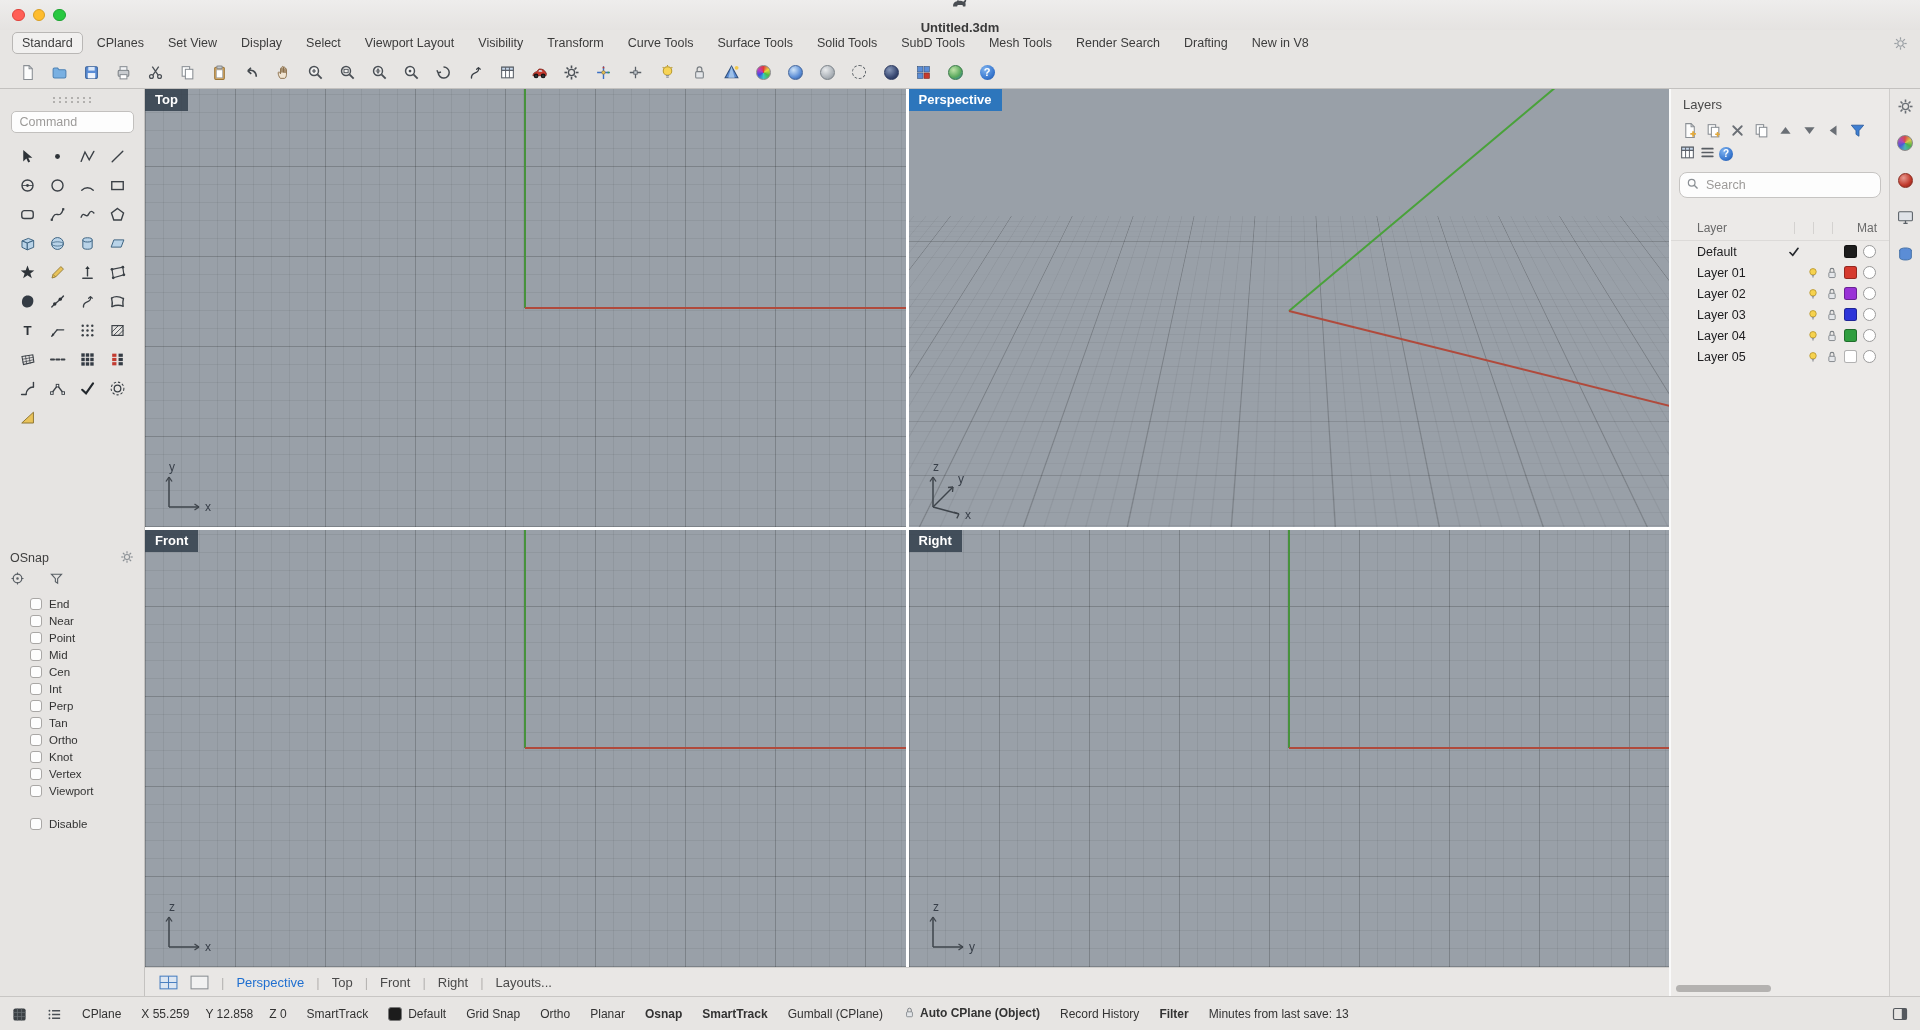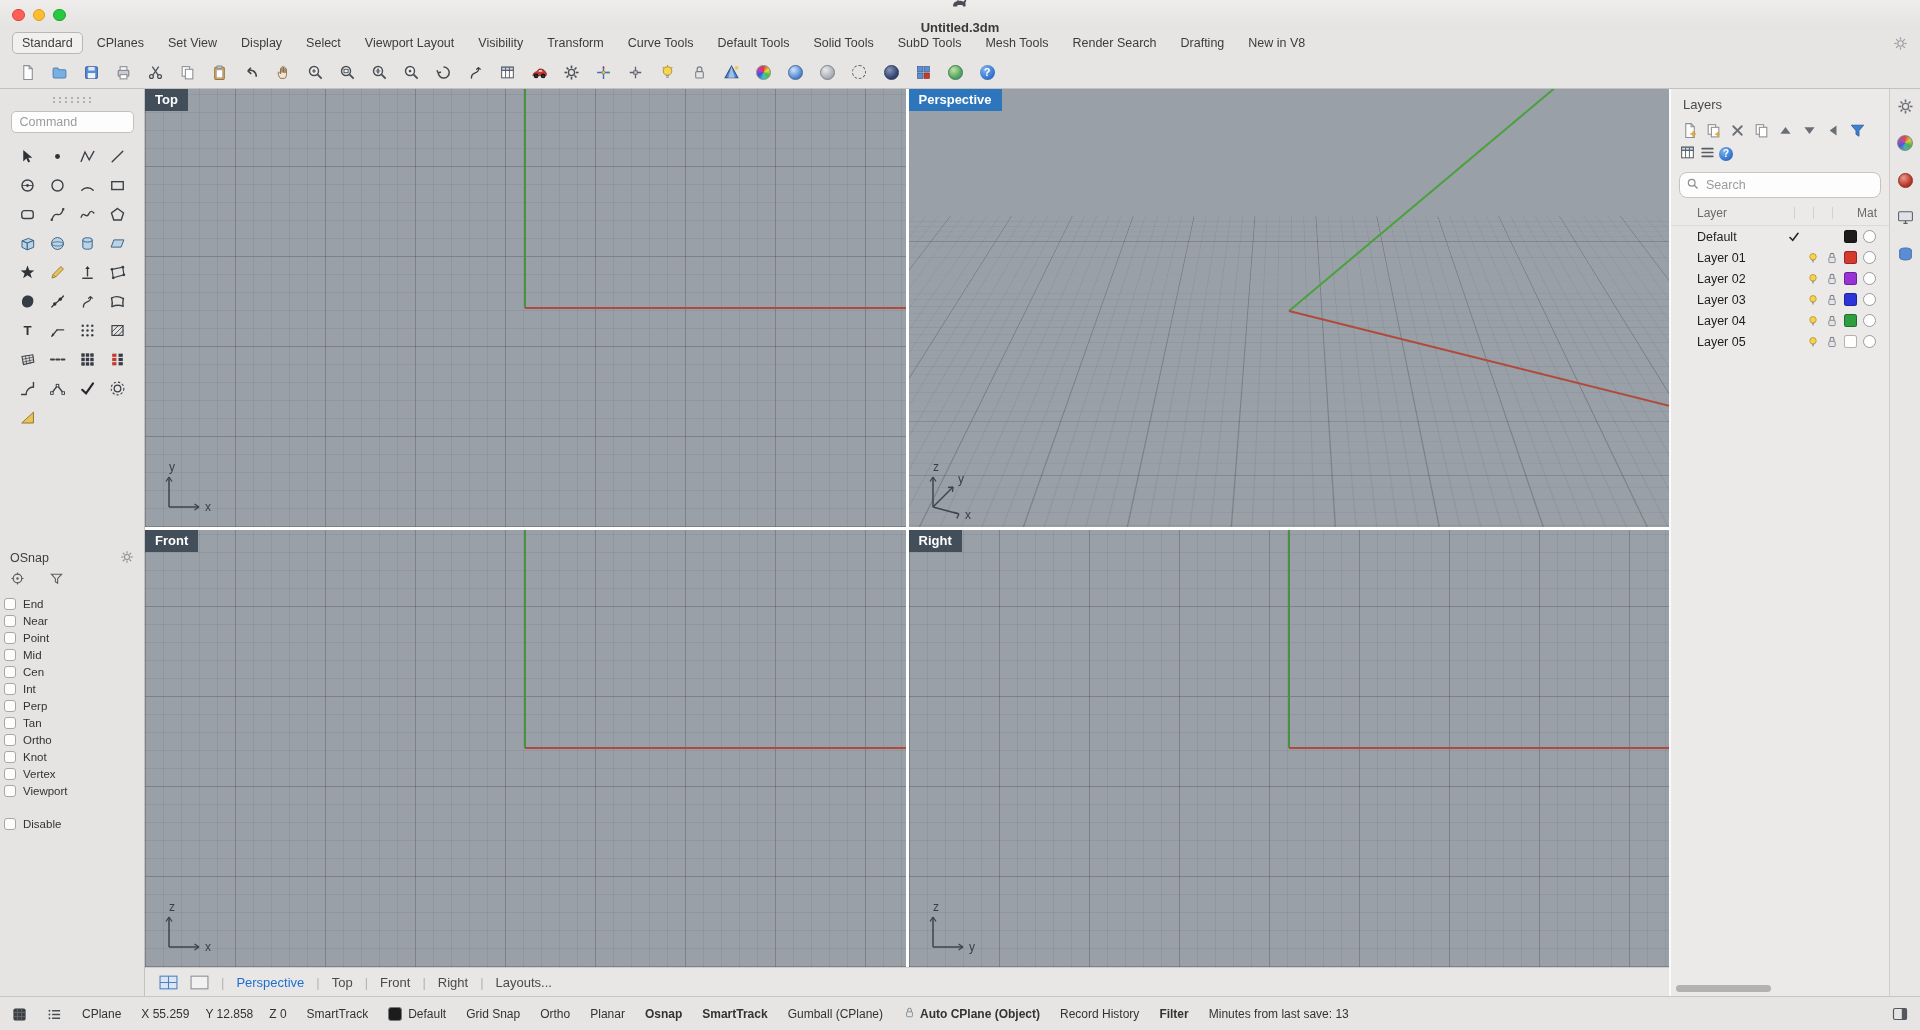--- a/index.html
+++ b/index.html
@@ -25,21 +25,21 @@
   .main{display:flex;height:907px;}
   .sidebar{width:145px;box-sizing:border-box;background:#e6e4e2;border-right:1px solid #c4c2c0;position:relative;flex:none;}
   .drag-dots{width:42px;height:8px;margin:7px auto 0;background-image:radial-gradient(#b2b0ae 1px,transparent 1.3px);background-size:6px 4px;}
   .command{display:block;width:123px;margin:7px auto 0;height:22px;box-sizing:border-box;border:1px solid #c2c0be;border-radius:5px;background:#fdfdfd;padding:0 8px;font-size:12.5px;color:#333;outline:none;font-family:inherit;}
   .command::placeholder{color:#9d9b99;}
   .palette{display:grid;grid-template-columns:repeat(4,1fr);row-gap:9px;padding:13px 12px 0;}
   .pal-btn{display:flex;align-items:center;justify-content:center;height:20px;}
   .osnap{position:absolute;top:458px;left:0;right:0;}
   .osnap-head{display:flex;align-items:center;justify-content:space-between;padding:0 10px;height:22px;font-size:12.5px;color:#3f3f3f;}
   .osnap-tools{display:flex;align-items:center;gap:24px;padding:2px 10px 6px;}
-  .osnap-row{display:flex;align-items:center;height:17px;padding-left:4px;font-size:11.5px;color:#333;}
+  .osnap-row{display:flex;align-items:center;height:17px;padding-left:30px;font-size:11.5px;color:#333;}
   .cb{width:12px;height:12px;flex:none;border:1px solid #a9a7a5;background:#fdfdfd;border-radius:3px;margin-right:7px;box-sizing:border-box;}
   .disable-row{margin-top:16px;}
 
   
   .vp-col{flex:1;display:flex;flex-direction:column;min-width:0;}
   .viewports{flex:1;display:grid;grid-template-columns:1fr 1fr;grid-template-rows:1fr 1fr;gap:3px;background:#fff;}
   .viewport{position:relative;background:#99a0a8;overflow:hidden;}
   .grid-layer{position:absolute;inset:0;
     background-image:
       repeating-linear-gradient(0deg, rgba(0,0,0,0.14) 0 1px, transparent 1px 90px),
@@ -68,42 +68,42 @@
 
   
   .layers-panel{width:220px;flex:none;box-sizing:border-box;background:#eceae8;border-left:2px solid #fafafa;position:relative;}
   .lp-head{padding:8px 12px 2px;font-size:13px;color:#4a4a4a;}
   .lp-tools{display:flex;align-items:center;gap:3px;padding:6px 8px 0;}
   .lp-tools .lp-btn{width:21px;height:20px;display:flex;align-items:center;justify-content:center;}
   .lp-tools2{display:flex;align-items:center;gap:3px;padding:4px 8px 0;}
   .lp-search{margin:8px 8px 0;height:24px;background:#fdfdfd;border:1px solid #c6c4c2;border-radius:8px;display:flex;align-items:center;padding:0 6px;gap:4px;}
   .lp-search input{border:none;outline:none;background:transparent;flex:1;font-size:12.5px;color:#333;font-family:inherit;min-width:0;}
   .lp-search input::placeholder{color:#9d9b99;}
-  .lp-cols{display:flex;align-items:center;height:24px;margin-top:3px;padding:0 12px 0 26px;font-size:12px;color:#6a6a6a;border-bottom:1px solid #dcdad8;}
+  .lp-cols{display:flex;align-items:center;height:24px;margin-top:18px;padding:0 12px 0 26px;font-size:12px;color:#6a6a6a;border-bottom:1px solid #dcdad8;}
   .lp-cols .spacer{flex:1;}
   .lp-cols .mini{width:18px;border-left:1px solid #d4d2d0;height:12px;}
   .lp-row{display:flex;align-items:center;height:21px;padding:0 10px 0 26px;font-size:12.5px;color:#1d1d1f;}
   .lr-name{flex:1;white-space:nowrap;overflow:hidden;}
   .lr-cell{width:19px;flex:none;display:flex;align-items:center;justify-content:center;}
   .lr-swatch{width:13px;height:13px;border-radius:2.5px;border:1px solid rgba(0,0,0,0.3);box-sizing:border-box;}
   .lr-mat{width:13px;height:13px;border-radius:50%;background:#fff;border:1px solid #9a9a9a;box-sizing:border-box;}
   .lp-scroll{position:absolute;bottom:3px;left:5px;right:5px;height:8px;}
   .lp-thumb{width:95px;height:7px;border-radius:4px;background:#b4b2b0;}
 
   .right-strip{width:30px;flex:none;background:#e9e7e5;border-left:1px solid #cfcdcb;display:flex;flex-direction:column;align-items:center;padding-top:6px;gap:15px;}
   .strip-btn{width:22px;height:22px;display:flex;align-items:center;justify-content:center;}
 
   
   .statusbar{height:35px;box-sizing:border-box;background:#e7e5e3;border-top:1px solid #c8c6c4;display:flex;align-items:center;padding:0 12px;gap:20px;font-size:12px;color:#333;}
   .sb-icon{display:flex;align-items:center;}
   .sb-coords{display:flex;gap:16px;color:#333;}
   .layer-chip{display:flex;align-items:center;gap:6px;}
   .chip-swatch{width:14px;height:14px;border-radius:3px;border:1px solid #777;box-sizing:border-box;}
   .sb-toggles{display:flex;align-items:center;gap:20px;}
-  .sb-toggle{white-space:nowrap;display:flex;align-items:center;gap:4px;}
+  .sb-toggle{white-space:nowrap;display:flex;gap:4px;}
   .sb-toggle.bold{font-weight:bold;}
   .sb-save{white-space:nowrap;}
   .sb-right{margin-left:auto;display:flex;align-items:center;}
 </style>
 </head>
 <body>
 
 <div id="app">
 
   <div class="titlebar">
@@ -123,21 +123,21 @@
   <div class="menubar" id="menu-items">
       <span class="menu-item selected">Standard</span>
       <span class="menu-item">CPlanes</span>
       <span class="menu-item">Set View</span>
       <span class="menu-item">Display</span>
       <span class="menu-item">Select</span>
       <span class="menu-item">Viewport Layout</span>
       <span class="menu-item">Visibility</span>
       <span class="menu-item">Transform</span>
       <span class="menu-item">Curve Tools</span>
-      <span class="menu-item">Default Tools</span>
+      <span class="menu-item">Surface Tools</span>
       <span class="menu-item">Solid Tools</span>
       <span class="menu-item">SubD Tools</span>
       <span class="menu-item">Mesh Tools</span>
       <span class="menu-item">Render Search</span>
       <span class="menu-item">Drafting</span>
       <span class="menu-item">New in V8</span>
       <span class="menugear">
         <svg width="15" height="15" viewBox="0 0 16 16">
           <circle cx="8" cy="8" r="2.9" fill="none" stroke="#9a9fa4" stroke-width="1.2"></circle>
           <path d="M12 8 L14.6 8" stroke="#9a9fa4" stroke-width="1.3"></path>

